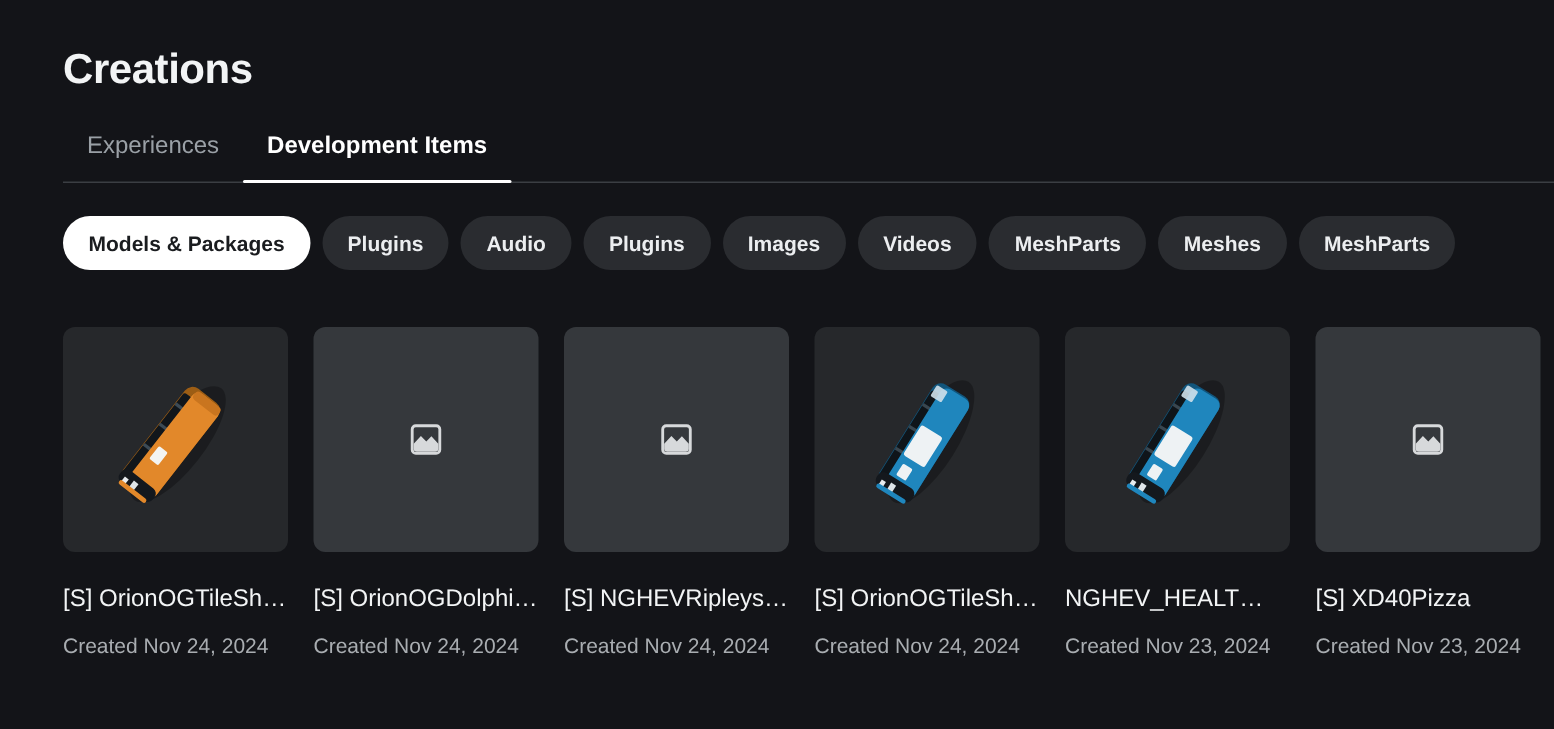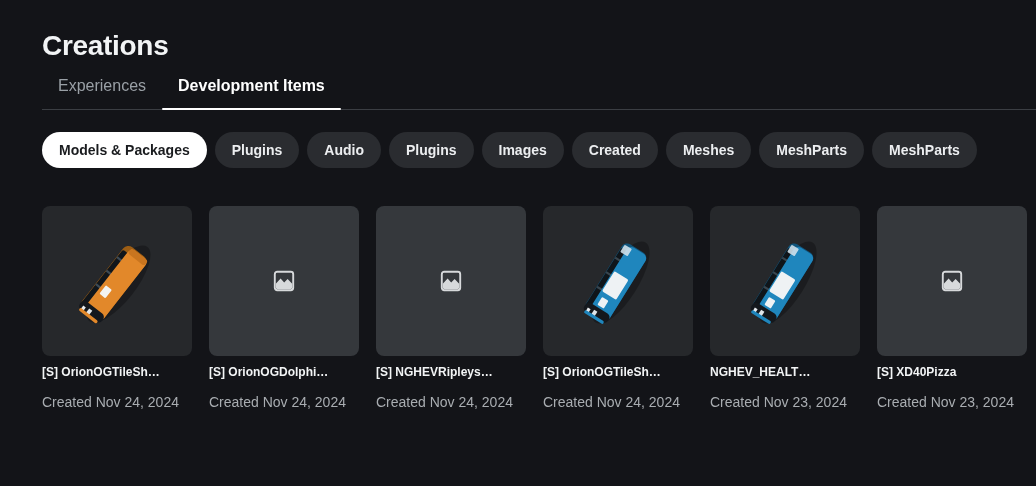--- a/index.html
+++ b/index.html
@@ -14,21 +14,21 @@
     background:var(--background);
     font-family:"Liberation Sans","DejaVu Sans",sans-serif;
     color:var(--text-primary);
   }
   .page{padding:30px 0 0 42px; width:908px;}
   h1.page-title{
     font-size:28px; font-weight:800; letter-spacing:-0.3px; color:var(--text-primary);
   }
   
   .tabs{
-    display:flex; margin-top:14px; border-bottom:1px solid var(--divider);
+    display:flex; margin-top:26px; border-bottom:1px solid var(--divider);
     width:994px; 
   }
   .tab{
     position:relative; font-size:16px; font-weight:500; color:var(--text-muted);
     padding:0 16px 14px 16px; line-height:19px; cursor:pointer; white-space:nowrap;
   }
   .tab.active{color:#ffffff; font-weight:600;}
   .tab.active::after{
     content:""; position:absolute; left:0; right:0; bottom:-1px; height:2px;
     background:#ffffff; border-radius:1px;
@@ -51,21 +51,21 @@
     width:150px; height:150px; border-radius:8px; overflow:hidden;
     display:flex; align-items:center; justify-content:center;
     background:var(--placeholder-thumb-bg);
   }
   .thumb[data-thumb="bus-orange"], .thumb[data-thumb="bus-blue"]{background:var(--bus-thumb-bg);}
   .thumb svg.variant{display:none;}
   .thumb[data-thumb="bus-orange"]  svg[data-variant="bus-orange"]{display:block;}
   .thumb[data-thumb="bus-blue"]    svg[data-variant="bus-blue"]{display:block;}
   .thumb[data-thumb="placeholder-image"] svg[data-variant="placeholder-image"]{display:block;}
   .card-title{
-    margin-top:4px; font-size:12px; font-weight:700; line-height:24px;
+    margin-top:20px; font-size:16px; font-weight:400; line-height:24px;
     color:var(--text-primary); max-height:48px; overflow:hidden; word-break:break-word;
   }
   .card-date{
     margin-top:9px; font-size:14px; line-height:18px; color:var(--text-secondary); font-weight:400;
   }
   .defs-hidden{position:absolute; width:0; height:0; overflow:hidden;}
 </style>
 </head>
 <body>
 
@@ -121,23 +121,23 @@
     <div class="tab">Experiences</div>
     <div class="tab active">Development Items</div>
   </nav>
 
   <div class="filters">
     <button class="pill active">Models &amp; Packages</button>
     <button class="pill">Plugins</button>
     <button class="pill">Audio</button>
     <button class="pill">Plugins</button>
     <button class="pill">Images</button>
-    <button class="pill">Created</button>
+    <button class="pill">Videos</button>
+    <button class="pill">MeshParts</button>
     <button class="pill">Meshes</button>
-    <button class="pill">MeshParts</button>
     <button class="pill">MeshParts</button>
   </div>
 
   <div class="grid">
 
     <div class="card">
       <div class="thumb" data-thumb="bus-orange">
         <svg class="variant" data-variant="bus-orange" width="118" height="118">
             <use href="#sym-bus-orange"></use>
           </svg>

